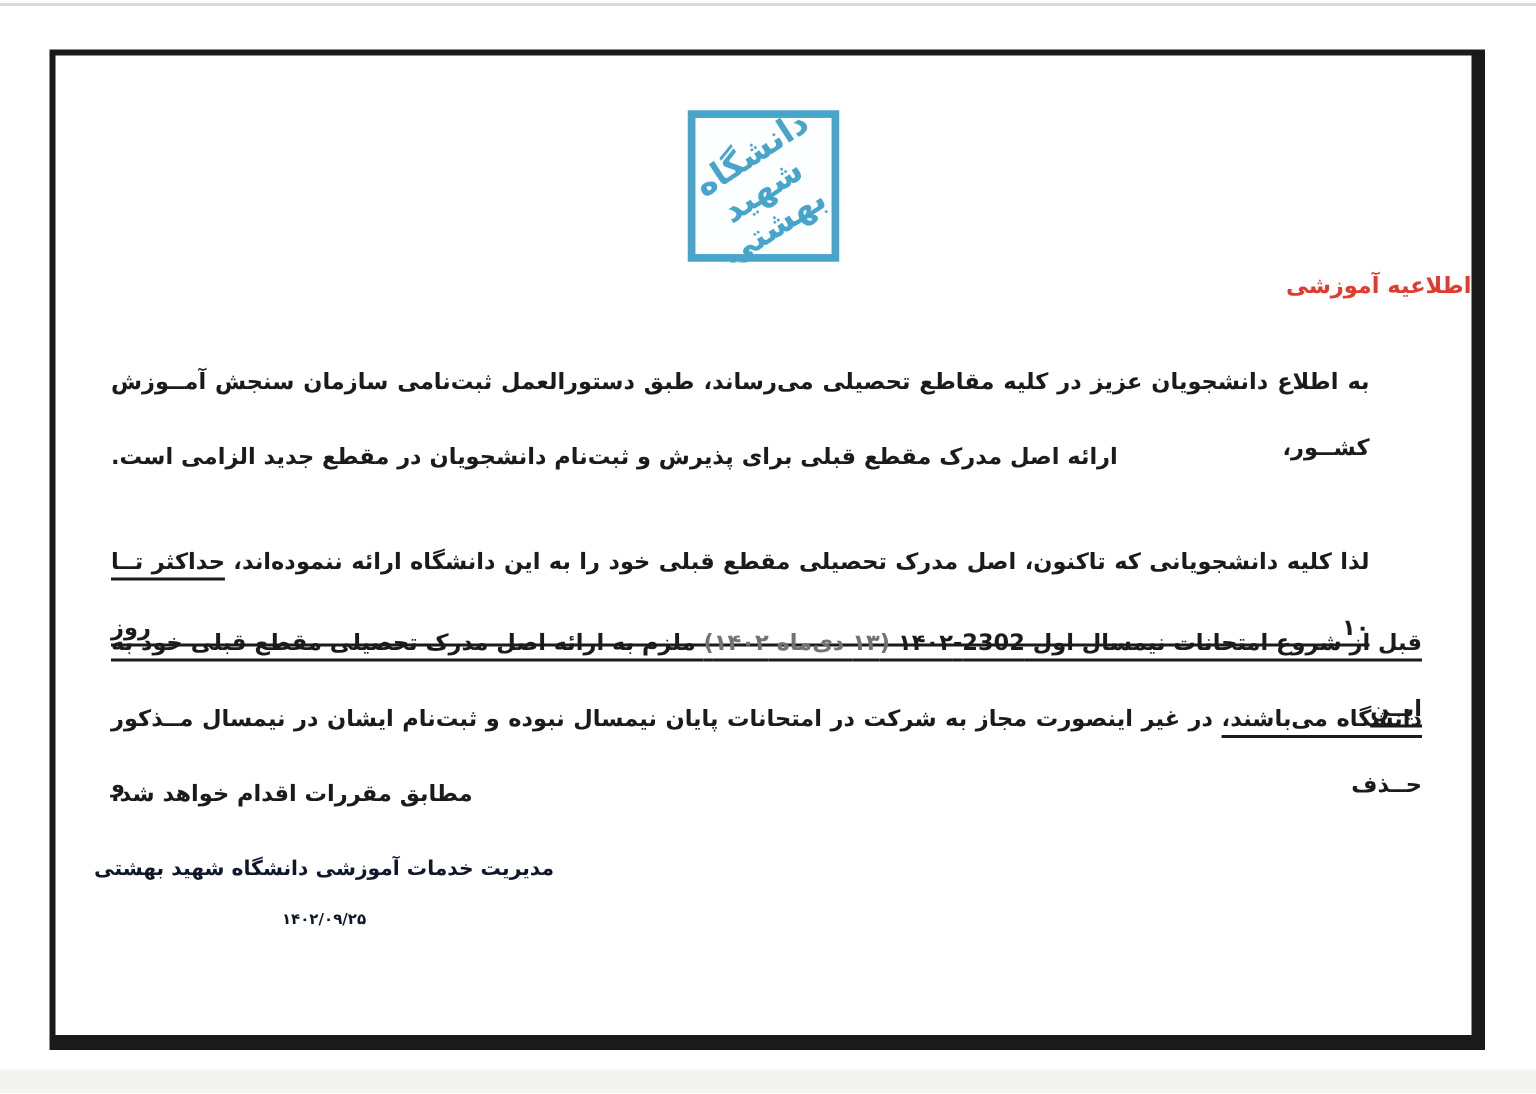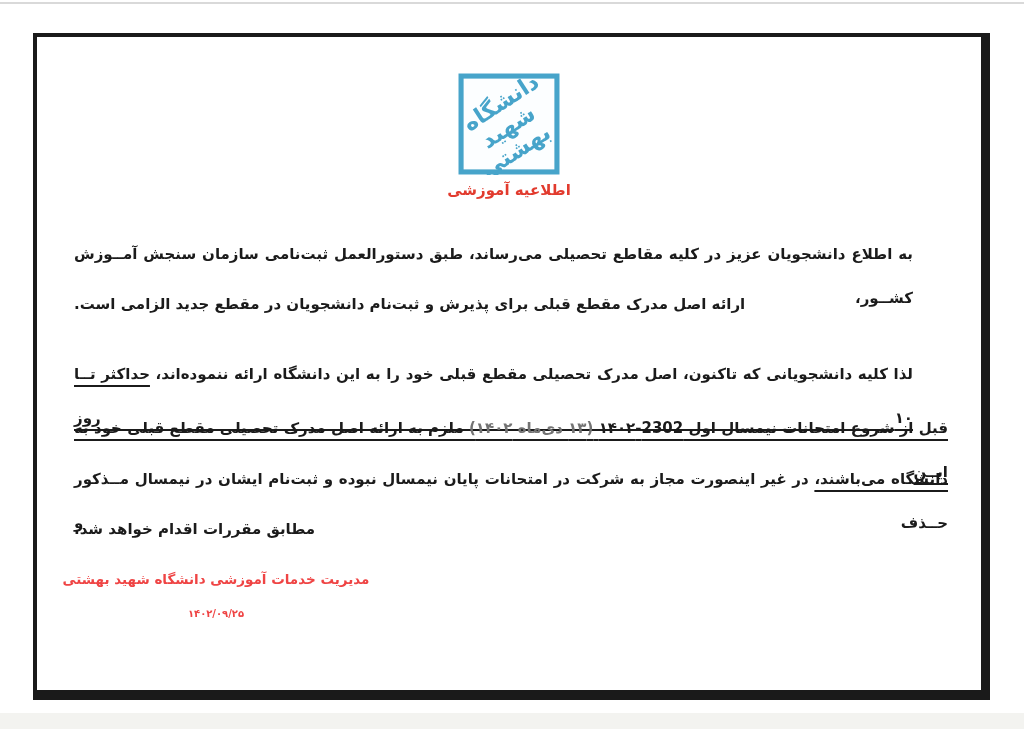--- a/index.html
+++ b/index.html
@@ -31,21 +31,21 @@
     direction: rtl;
   }
   .logo-box {
     position: absolute;
     top: 36px; left: 0; right: 0;
     display: flex; justify-content: center;
   }
   .notice-heading {
     position: absolute;
     top: 144px; left: 0; right: 0;
-    text-align: center;
+    text-align: right;
     color: #e23b2e;
     font-size: 15px;
     font-weight: bold;
     letter-spacing: 0.5px;
   }
   .line {
     position: absolute;
     left: 37px; right: 33px;
     line-height: 44px;
     font-size: 15px;
@@ -65,21 +65,21 @@
     text-decoration: underline;
     text-decoration-thickness: 2px;
     text-underline-offset: 6px;
   }
   .red-date { color: #737373; }
   .signature-block {
     position: absolute;
     top: 524px; left: auto; right: 610px;
     width: 310px;
     text-align: center;
-    color: #ef4444;
+    color: #0f172a;
     font-weight: bold;
   }
   .signature-department { font-size: 13.5px; line-height: 36px; }
   .signature-date { font-size: 10px; line-height: 34px; }
 </style>
 </head>
 <body>
 
 <div class="page">
 

